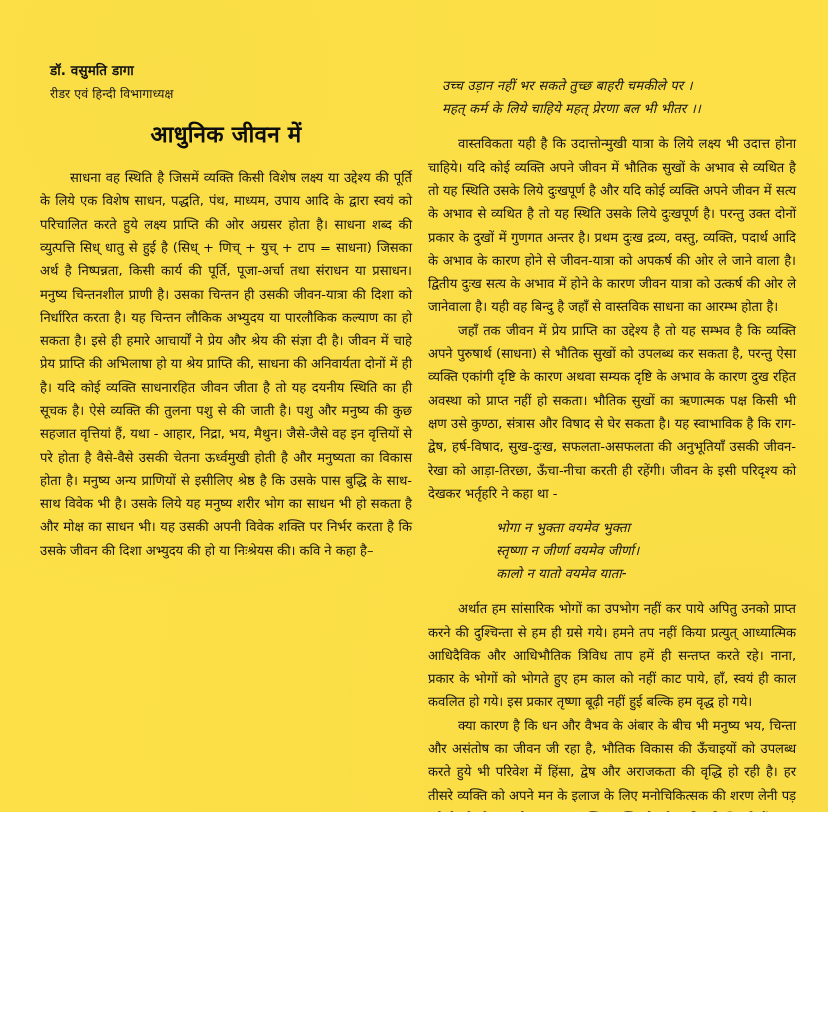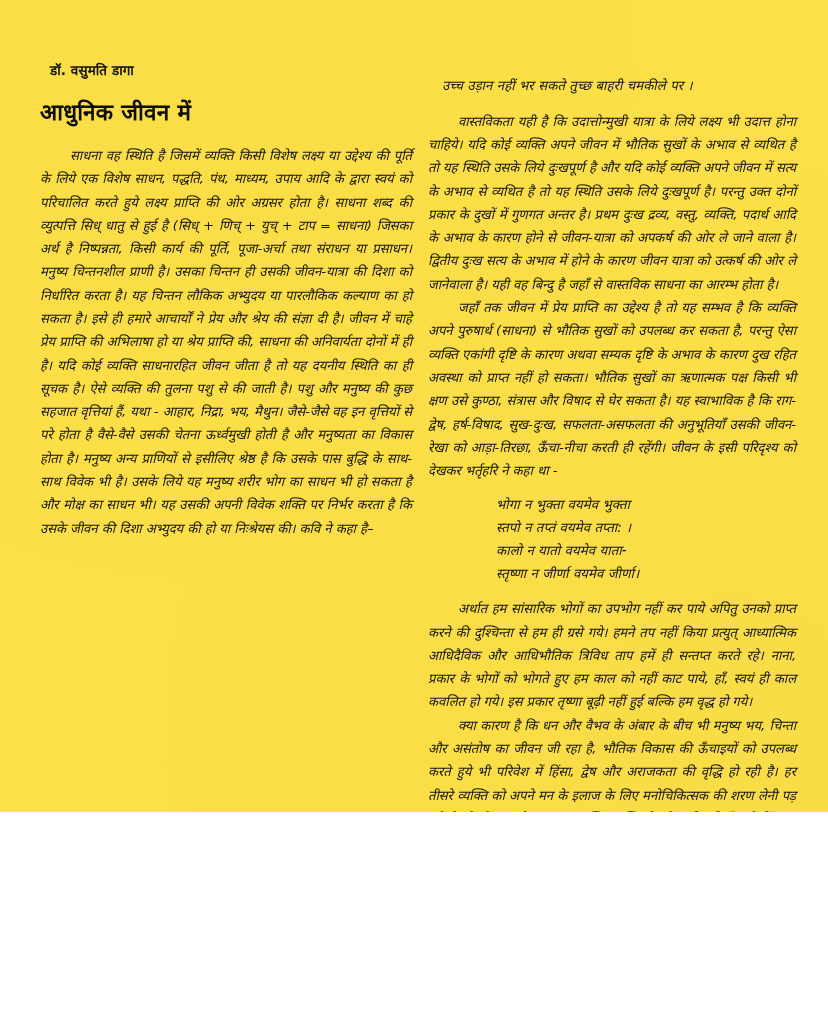--- a/index.html
+++ b/index.html
@@ -68,40 +68,39 @@
   .author-role,
   .author-affil {
     font-family: "DejaVu Sans", sans-serif;
     font-size: 12.4px;
     color: #1a1a1a;
     letter-spacing: 0.1px;
   }
 
   
   .article-title {
-    text-align: left;
+    text-align: center;
     font-family: "DejaVu Sans", sans-serif;
     font-weight: bold;
     font-size: 22.5px;
     line-height: 1.42;
     color: #0e0e0e;
     letter-spacing: 0.2px;
   }
   .article-title .t-line { display: block; }
 
   
   .body-text {
     font-family: "DejaVu Sans", sans-serif;
     font-size: 13.1px;
     line-height: 1.78;
     text-align: justify;
     text-justify: inter-word;
     color: #141414;
     letter-spacing: -0.05px;
-    font-style: italic;
   }
   .body-text p {
     margin: 0 0 0 0;
     text-indent: 30px;
   }
   .col-left .body-text {
   }
 
   
   .verse {
@@ -176,48 +175,49 @@
 </head>
 <body>
 
 <div class="page">
   <div class="content">
 
     <div class="col-left">
 
       <div class="author-block">
         <div class="author-name">डॉ. वसुमति डागा</div>
+        <div class="author-role">रीडर एवं हिन्दी विभागाध्यक्ष</div>
       </div>
 
       <h1 class="article-title">
         <span class="t-line">आधुनिक जीवन में</span>
       </h1>
 
       <div class="body-text">
         <p>साधना वह स्थिति है जिसमें व्यक्ति किसी विशेष लक्ष्य या उद्देश्य की पूर्ति के लिये एक विशेष साधन, पद्धति, पंथ, माध्यम, उपाय आदि के द्वारा स्वयं को परिचालित करते हुये लक्ष्य प्राप्ति की ओर अग्रसर होता है। साधना शब्द की व्युत्पत्ति सिध् धातु से हुई है (सिध् + णिच् + युच् + टाप = साधना) जिसका अर्थ है निष्पन्नता, किसी कार्य की पूर्ति, पूजा-अर्चा तथा संराधन या प्रसाधन। मनुष्य चिन्तनशील प्राणी है। उसका चिन्तन ही उसकी जीवन-यात्रा की दिशा को निर्धारित करता है। यह चिन्तन लौकिक अभ्युदय या पारलौकिक कल्याण का हो सकता है। इसे ही हमारे आचार्यों ने प्रेय और श्रेय की संज्ञा दी है। जीवन में चाहे प्रेय प्राप्ति की अभिलाषा हो या श्रेय प्राप्ति की, साधना की अनिवार्यता दोनों में ही है। यदि कोई व्यक्ति साधनारहित जीवन जीता है तो यह दयनीय स्थिति का ही सूचक है। ऐसे व्यक्ति की तुलना पशु से की जाती है। पशु और मनुष्य की कुछ सहजात वृत्तियां हैं, यथा - आहार, निद्रा, भय, मैथुन। जैसे-जैसे वह इन वृत्तियों से परे होता है वैसे-वैसे उसकी चेतना ऊर्ध्वमुखी होती है और मनुष्यता का विकास होता है। मनुष्य अन्य प्राणियों से इसीलिए श्रेष्ठ है कि उसके पास बुद्धि के साथ-साथ विवेक भी है। उसके लिये यह मनुष्य शरीर भोग का साधन भी हो सकता है और मोक्ष का साधन भी। यह उसकी अपनी विवेक शक्ति पर निर्भर करता है कि उसके जीवन की दिशा अभ्युदय की हो या निःश्रेयस की।  कवि ने कहा है–</p>
       </div>
 
     </div>
 
     <div class="col-right">
 
       <div class="verse verse-top">
         <span class="v-line">उच्च उड़ान नहीं भर सकते तुच्छ बाहरी चमकीले पर ।</span>
+        <span class="v-line">महत् कर्म के लिये चाहिये महत् प्रेरणा बल भी भीतर ।।</span>
       </div>
 
       <div class="body-text">
         <p>वास्तविकता यही है कि उदात्तोन्मुखी यात्रा के लिये लक्ष्य भी उदात्त होना चाहिये। यदि कोई व्यक्ति अपने जीवन में भौतिक सुखों के अभाव से व्यथित है तो यह स्थिति उसके लिये दुःखपूर्ण है और यदि कोई व्यक्ति अपने जीवन में सत्य के अभाव से व्यथित है तो यह स्थिति उसके लिये दुःखपूर्ण है। परन्तु उक्त दोनों प्रकार के दुखों में गुणगत अन्तर है। प्रथम दुःख द्रव्य, वस्तु, व्यक्ति, पदार्थ आदि के अभाव के कारण होने से जीवन-यात्रा को अपकर्ष की ओर ले जाने वाला है। द्वितीय दुःख सत्य के अभाव में होने के कारण जीवन यात्रा को उत्कर्ष की ओर ले जानेवाला है। यही वह बिन्दु है जहाँ से वास्तविक साधना का आरम्भ होता है।</p>
         <p>जहाँ तक जीवन में प्रेय प्राप्ति का उद्देश्य है तो यह सम्भव है कि व्यक्ति अपने पुरुषार्थ (साधना) से भौतिक सुखों को उपलब्ध कर सकता है, परन्तु ऐसा व्यक्ति एकांगी दृष्टि के कारण अथवा सम्यक दृष्टि के अभाव के कारण दुख रहित अवस्था को प्राप्त नहीं हो सकता। भौतिक सुखों का ऋणात्मक पक्ष किसी भी क्षण उसे कुण्ठा, संत्रास और विषाद से घेर सकता है। यह स्वाभाविक है कि राग-द्वेष, हर्ष-विषाद, सुख-दुःख, सफलता-असफलता की अनुभूतियाँ उसकी जीवन-रेखा को आड़ा-तिरछा, ऊँचा-नीचा करती ही रहेंगी। जीवन के इसी परिदृश्य को देखकर भर्तृहरि ने कहा था -</p>
       </div>
 
       <div class="verse verse-indent">
         <span class="v-line">भोगा न भुक्ता वयमेव भुक्ता</span>
-        <span class="v-line">स्तपो न तप्तं वयमेव तप्ता: ।</span>
+        <span class="v-line">स्तृष्णा न जीर्णा वयमेव जीर्णा।</span>
         <span class="v-line">कालो न यातो वयमेव याता-</span>
-        <span class="v-line">स्तृष्णा न जीर्णा वयमेव जीर्णा।</span>
       </div>
 
       <div class="body-text">
         <p>अर्थात हम सांसारिक भोगों का उपभोग नहीं कर पाये अपितु उनको प्राप्त करने की दुश्चिन्ता से हम ही ग्रसे गये। हमने तप नहीं किया प्रत्युत् आध्यात्मिक आधिदैविक और आधिभौतिक त्रिविध ताप हमें ही सन्तप्त करते रहे। नाना, प्रकार के भोगों को भोगते हुए हम काल को नहीं काट पाये, हाँ, स्वयं ही काल कवलित हो गये। इस प्रकार तृष्णा बूढ़ी नहीं हुई बल्कि हम वृद्ध हो गये।</p>
         <p>क्या कारण है कि धन और वैभव के अंबार के बीच भी मनुष्य भय, चिन्ता और असंतोष का जीवन जी रहा है, भौतिक विकास की ऊँचाइयों को उपलब्ध करते हुये भी परिवेश में हिंसा, द्वेष और अराजकता की वृद्धि हो रही है। हर तीसरे व्यक्ति को अपने मन के इलाज के लिए मनोचिकित्सक की शरण लेनी पड़ रही है, वैश्वीकरण के बावजूद व्यक्ति व्यक्ति के बीच की दूरियाँ बढ़ी हैं। वृद्ध माता-पिता को अपने जीवन निर्वाह के लिए कानून का दरवाजा खटखटाना पड़</p>
       </div>
 
     </div>
 
     <div class="page-footer">

